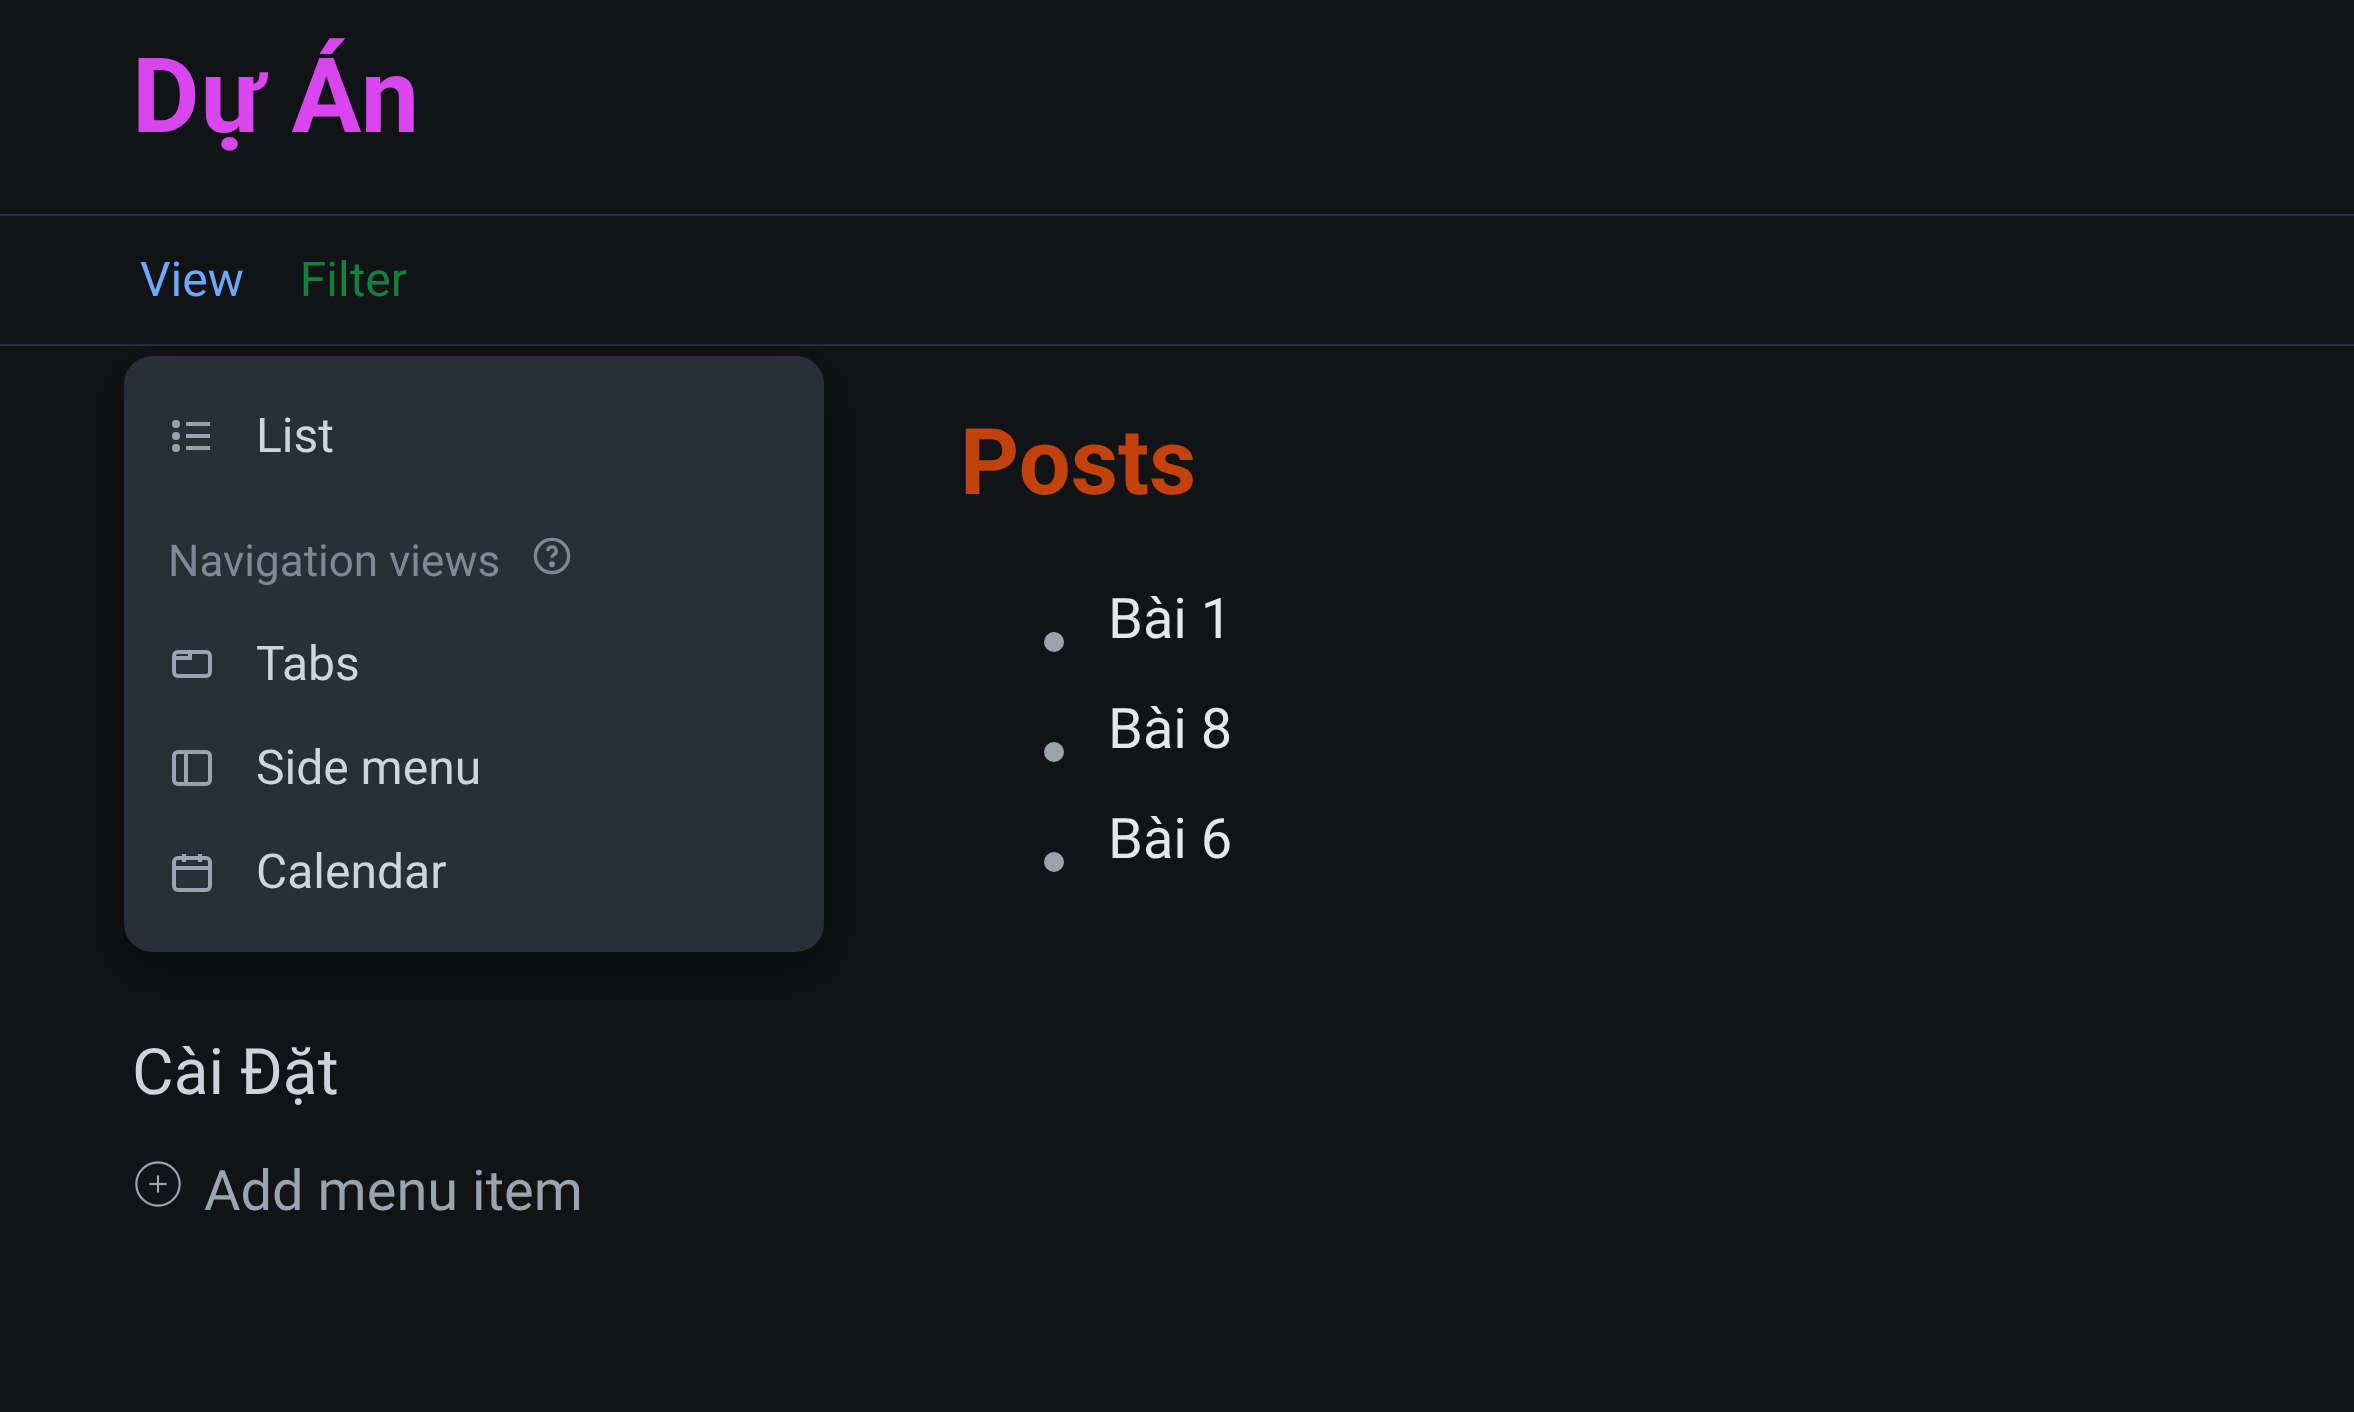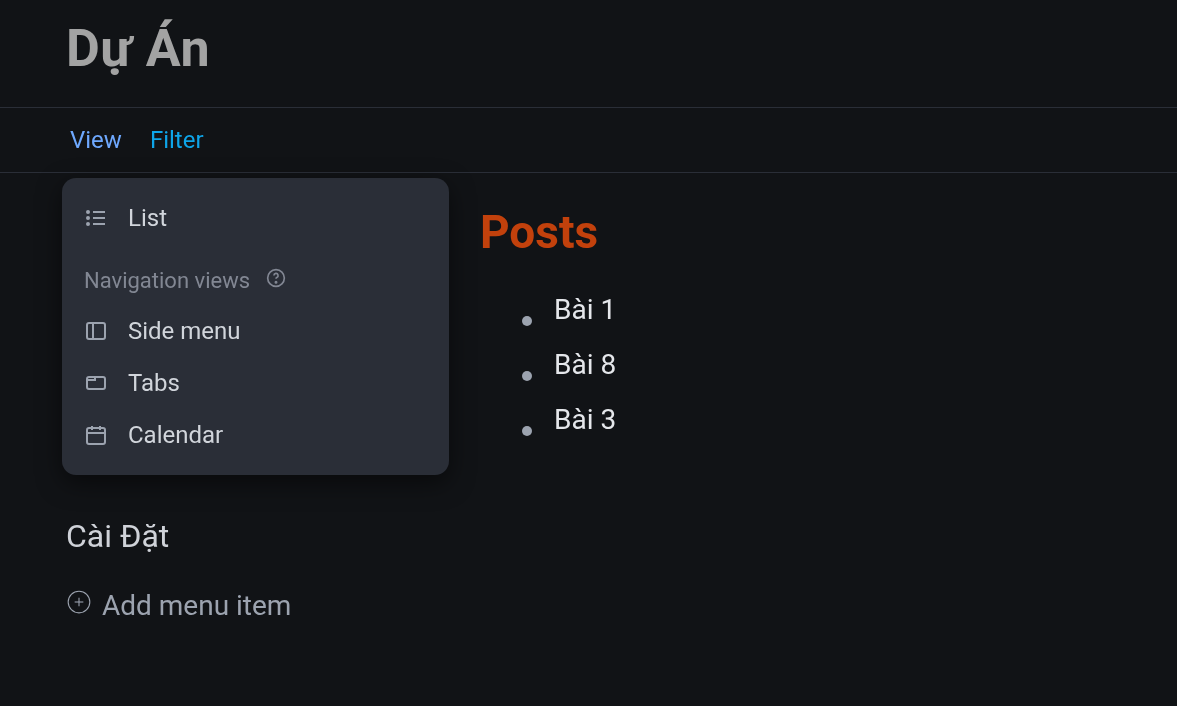--- a/index.html
+++ b/index.html
@@ -1,47 +1,47 @@
 <!DOCTYPE html>
 <html><head>
 <meta charset="utf-8">
 <style>
   * { margin:0; padding:0; box-sizing:border-box; }
   html,body { width:1177px; height:706px; background:#111316; color:#d1d5db; font-family:-apple-system,BlinkMacSystemFont,"Segoe UI",Roboto,Helvetica,Arial,sans-serif; overflow:hidden; }
   .page { position:relative; width:100%; height:100%; }
 
   .title-bar { padding:18px 0 28px 66px; }
-  .title { font-size:52px; font-weight:700; color:#a3a3a3; letter-spacing:0.5px; }
+  .title { font-size:52px; font-weight:700; color:#d946ef; letter-spacing:0.5px; }
 
   .divider { height:1px; background:#2a2e37; width:100%; }
 
   .tab-row { display:flex; gap:28px; padding:18px 0 18px 70px; font-size:24px; }
   .tab { cursor:pointer; }
   .tab.active { color:#6ea8fe; }
-  .tab.inactive { color:#0ea5e9; }
+  .tab.inactive { color:#15803d; }
 
   .content-area { position:relative; padding:32px 0 0 66px; }
 
   
   .section-heading { font-size:46px; font-weight:700; color:#c2410c; margin-left:414px; }
   .post-list { margin:34px 0 0 456px; list-style:none; }
   .post-list li { display:flex; align-items:flex-end; gap:22px; margin-bottom:22px; font-size:28px; color:#e5e7eb; }
   .bullet { width:10px; height:10px; border-radius:50%; background:#9ca3af; display:inline-block; }
 
   .settings-label { position:absolute; top:344px; left:66px; font-size:32px; color:#cfd2d8; }
 
-  .add-item { position:absolute; top:406px; left:66px; display:flex; align-items:center; gap:10px; font-size:28px; color:#9ca3af; cursor:pointer;margin-top:10px; }
+  .add-item { position:absolute; top:406px; left:66px; display:flex; align-items:center; gap:10px; font-size:28px; color:#9ca3af; cursor:pointer; }
   .add-item svg { width:26px; height:26px; stroke:#9ca3af; }
 
   
   .dropdown {
     position:absolute;
     top:178px;
     left:62px;
-    width:387px;
+    width:350px;
     background:#2a2e37;
     border-radius:14px;
     box-shadow:0 8px 24px rgba(0,0,0,0.5);
     padding:14px 0;
   }
   .dd-item {
     display:flex; align-items:center; gap:20px;
     padding:12px 22px;
     font-size:24px; color:#d1d5db;
     cursor:pointer;
@@ -80,21 +80,21 @@
       <li>
           <span class="bullet"></span>
           <span>Bài 1</span>
         </li>
       <li>
           <span class="bullet"></span>
           <span>Bài 8</span>
         </li>
       <li>
           <span class="bullet"></span>
-          <span>Bài 3</span>
+          <span>Bài 6</span>
         </li>
     </ul>
 
     <div class="settings-label">Cài Đặt</div>
 
     <div class="add-item">
       <span class="ico">
         <svg viewBox="0 0 24 24" fill="none">
             <circle cx="12" cy="12" r="10"></circle>
             <line x1="12" y1="8" x2="12" y2="16"></line>
@@ -127,34 +127,34 @@
             <circle cx="12" cy="12" r="10"></circle>
             <path d="M9.5 9a2.5 2.5 0 1 1 3.5 2.3c-.8.4-1 1-1 1.7"></path>
             <circle cx="12" cy="17" r="0.8" fill="#828793"></circle>
           </svg>
       </span>
     </div>
 
     <div class="dd-item">
       <span class="ico">
         <svg viewBox="0 0 24 24">
+            <rect x="3" y="6" width="18" height="12" rx="2"></rect>
+            <path d="M3 9h8V6"></path>
+          </svg>
+      </span>
+      <span>Tabs</span>
+    </div>
+    <div class="dd-item">
+      <span class="ico">
+        <svg viewBox="0 0 24 24">
             <rect x="3" y="4" width="18" height="16" rx="2"></rect>
             <line x1="9" y1="4" x2="9" y2="20"></line>
           </svg>
       </span>
       <span>Side menu</span>
-    </div>
-    <div class="dd-item">
-      <span class="ico">
-        <svg viewBox="0 0 24 24">
-            <rect x="3" y="6" width="18" height="12" rx="2"></rect>
-            <path d="M3 9h8V6"></path>
-          </svg>
-      </span>
-      <span>Tabs</span>
     </div>
     <div class="dd-item">
       <span class="ico">
         <svg viewBox="0 0 24 24">
             <rect x="3" y="5" width="18" height="16" rx="2"></rect>
             <line x1="3" y1="10" x2="21" y2="10"></line>
             <line x1="8" y1="3" x2="8" y2="7"></line>
             <line x1="16" y1="3" x2="16" y2="7"></line>
             <line x1="9" y1="14" x2="9" y2="14"></line>
             <line x1="13" y1="14" x2="13" y2="14"></line>

